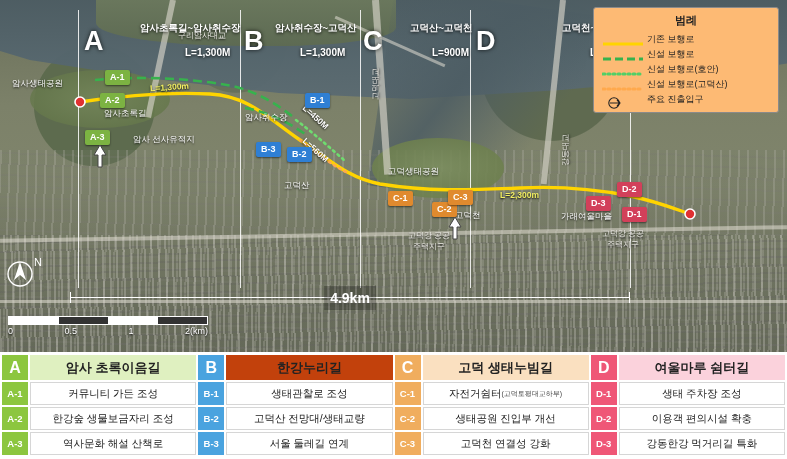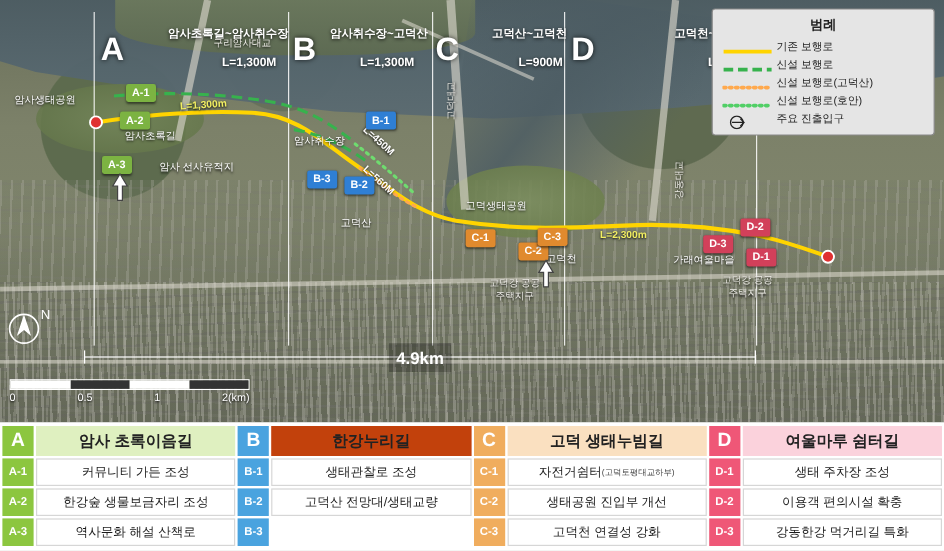--- a/index.html
+++ b/index.html
@@ -119,21 +119,21 @@
     position:absolute; font-size:8.5px; color:#f2ef62; font-weight:bold;
     text-shadow:0 1px 2px rgba(0,0,0,.95); white-space:nowrap;
   }
   .lenlabel.white { color:#ffffff; }
 
   .arrow-up { position:absolute; width:16px; height:26px; }
 
   
   .legend {
     position:absolute; right:8px; top:7px; width:186px; height:106px;
-    background:#e5e5e5; border:1px solid #8a8a8a; border-radius:3px;
+    background:#fdba74; border:1px solid #8a8a8a; border-radius:3px;
     padding:4px 8px;
   }
   .legend h4 { margin:1px 0 4px 0; font-size:11px; text-align:center; font-weight:bold; color:#222; }
   .legend-row { display:flex; align-items:center; gap:3px; height:15px; }
   .legend-key { width:42px; height:10px; position:relative; flex:0 0 42px; }
   .legend-text { font-size:9px; color:#222; white-space:nowrap; }
 
   
   .scalebar { position:absolute; left:8px; bottom:16px; width:200px; }
   .scale-ticks { display:flex; height:9px; border:1px solid #fff; }
@@ -318,32 +318,32 @@
         <div class="legend-key">
           <svg width="42" height="10">
               <line x1="1" y1="5" x2="41" y2="5" stroke="#37b24d" stroke-width="3" stroke-dasharray="8 4"></line>
             </svg>
         </div>
         <div class="legend-text">신설 보행로</div>
       </div>
       <div class="legend-row">
         <div class="legend-key">
           <svg width="42" height="10">
-              <line x1="1" y1="5" x2="41" y2="5" stroke="#ffa94d" stroke-width="3" stroke-dasharray="2 3" stroke-linecap="round"></line>
+              <line x1="1" y1="5" x2="41" y2="5" stroke="#51cf66" stroke-width="3" stroke-dasharray="2 3" stroke-linecap="round"></line>
             </svg>
         </div>
-        <div class="legend-text">신설 보행로(고덕산)</div>
+        <div class="legend-text">신설 보행로(호안)</div>
       </div>
       <div class="legend-row">
         <div class="legend-key">
           <svg width="42" height="10">
-              <line x1="1" y1="5" x2="41" y2="5" stroke="#51cf66" stroke-width="3" stroke-dasharray="2 3" stroke-linecap="round"></line>
+              <line x1="1" y1="5" x2="41" y2="5" stroke="#ffa94d" stroke-width="3" stroke-dasharray="2 3" stroke-linecap="round"></line>
             </svg>
         </div>
-        <div class="legend-text">신설 보행로(호안)</div>
+        <div class="legend-text">신설 보행로(고덕산)</div>
       </div>
       <div class="legend-row">
         <div class="legend-key">
           <svg width="42" height="12" viewBox="0 0 42 12">
             <circle cx="12" cy="6" r="5.2" fill="none" stroke="#222" stroke-width="1.1"></circle>
             <path d="M8 6 H18 M15 3 L18 6 L15 9" fill="none" stroke="#222" stroke-width="1.1"></path>
           </svg>
         </div>
         <div class="legend-text">주요 진출입구</div>
       </div>
@@ -379,20 +379,21 @@
       <div class="tbl-row">
         <div class="tbl-code" style="background:#4aa3df;">B-1</div>
         <div class="tbl-text">생태관찰로 조성</div>
       </div>
       <div class="tbl-row">
         <div class="tbl-code" style="background:#4aa3df;">B-2</div>
         <div class="tbl-text">고덕산 전망대/생태교량</div>
       </div>
       <div class="tbl-row">
         <div class="tbl-code" style="background:#4aa3df;">B-3</div>
+        <div class="tbl-text">서울 둘레길 연계</div>
       </div>
     </div>
 
     <div class="tblcol">
       <div class="tbl-head">
         <div class="tbl-letter" style="background:#f0ad5e;">C</div>
         <div class="tbl-title" style="background:#fae0c0;">고덕 생태누빔길</div>
       </div>
       <div class="tbl-row">
         <div class="tbl-code" style="background:#f0ad5e;">C-1</div>

